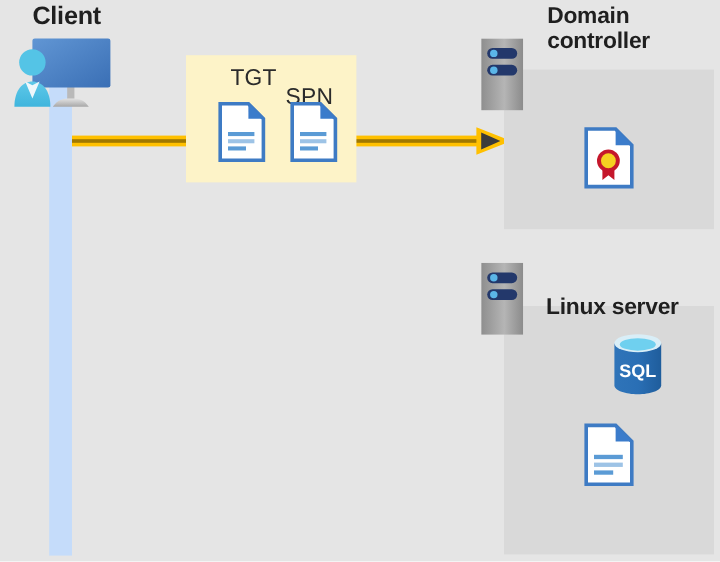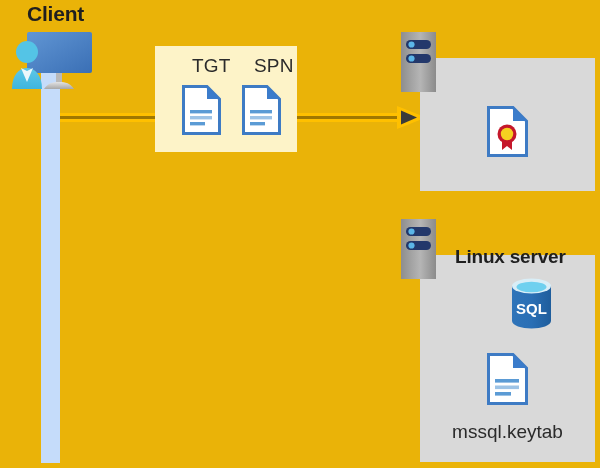--- a/index.html
+++ b/index.html
@@ -7,21 +7,21 @@
     padding: 0;
     background: #ffffff;
   }
   body {
     font-family: "Liberation Sans", sans-serif;
   }
   #canvas {
     position: relative;
     width: 600px;
     height: 468px;
-    background: #eab308;
+    background: #e5e5e5;
     overflow: hidden;
   }
 
   
   .abs { position: absolute; }
 
   
   .title-bold {
     position: absolute;
     font-weight: bold;
@@ -55,21 +55,21 @@
     background: #fdf3c8;
   }
   .token-label {
     position: absolute;
     top: 55px;
     font-size: 19px;
     color: #2b2b2b;
     letter-spacing: 0.2px;
   }
   #tgt-label { left: 192px; }
-  #spn-label { left: 254px; }
+  #spn-label { left: 238px; margin-top: 16px; }
 
   .doc-icon { position: absolute; }
   #tgt-doc { left: 181px; top: 84px; }
   #spn-doc { left: 241px; top: 84px; }
 
   
   #flow-arrow { left: 60px; top: 105px; width: 366px; height: 26px; }
 
   
   .panel { background: #d9d9d9; }
@@ -165,20 +165,22 @@
       <path d="M2.5 2.5 H26 L38.5 15 V49.5 H2.5 Z" fill="#ffffff" stroke="#3e7bc4" stroke-width="3"></path>
       <path d="M26 2.5 L38.5 15 H26 Z" fill="#3b7ccb"></path>
       <rect x="9" y="26" width="22" height="3.4" fill="#5b9bd5"></rect>
       <rect x="9" y="32" width="22" height="3.4" fill="#9dc3e6"></rect>
       <rect x="9" y="38" width="15" height="3.4" fill="#5b9bd5"></rect>
     </svg>
   </div>
 
   <div class="abs panel" id="dc-panel"></div>
 
+  <div class="title-bold" id="dc-title">Domain
+controller</div>
 
   <div class="abs" id="dc-server">
     <svg width="35" height="60" viewBox="0 0 35 60">
       <defs>
         <linearGradient id="srvGrad1" x1="0" y1="0" x2="1" y2="0">
           <stop offset="0%" stop-color="#8e8e8e"></stop>
           <stop offset="55%" stop-color="#b5b5b5"></stop>
           <stop offset="100%" stop-color="#8b8b8b"></stop>
         </linearGradient>
       </defs>
@@ -242,15 +244,14 @@
   <div class="doc-icon" id="keytab-doc">
     <svg width="43" height="54" viewBox="0 0 43 54">
       <path d="M2.5 2.5 H27 L40.5 16 V51.5 H2.5 Z" fill="#ffffff" stroke="#3e7bc4" stroke-width="3"></path>
       <path d="M27 2.5 L40.5 16 H27 Z" fill="#3b7ccb"></path>
       <rect x="9" y="27" width="24" height="3.6" fill="#5b9bd5"></rect>
       <rect x="9" y="33.5" width="24" height="3.6" fill="#9dc3e6"></rect>
       <rect x="9" y="40" width="16" height="3.6" fill="#5b9bd5"></rect>
     </svg>
   </div>
 
-  <div id="keytab-label">mssql.keytab</div>
 
 </div>
 
 </body></html>

